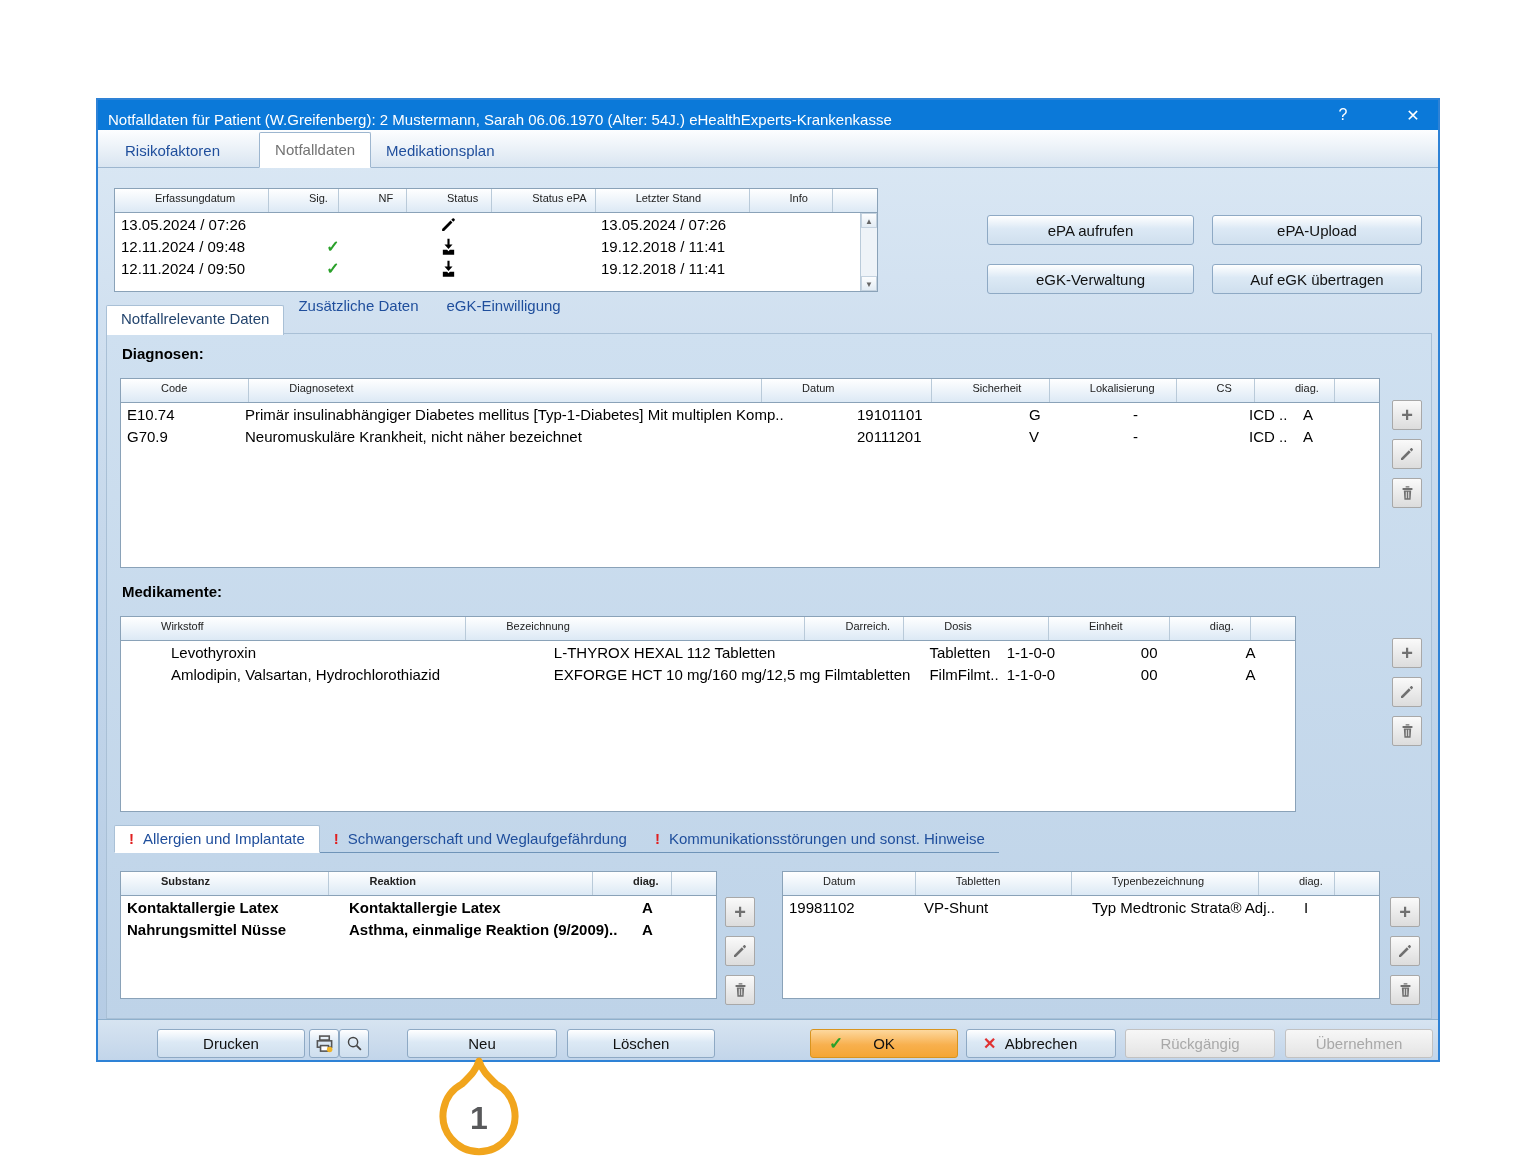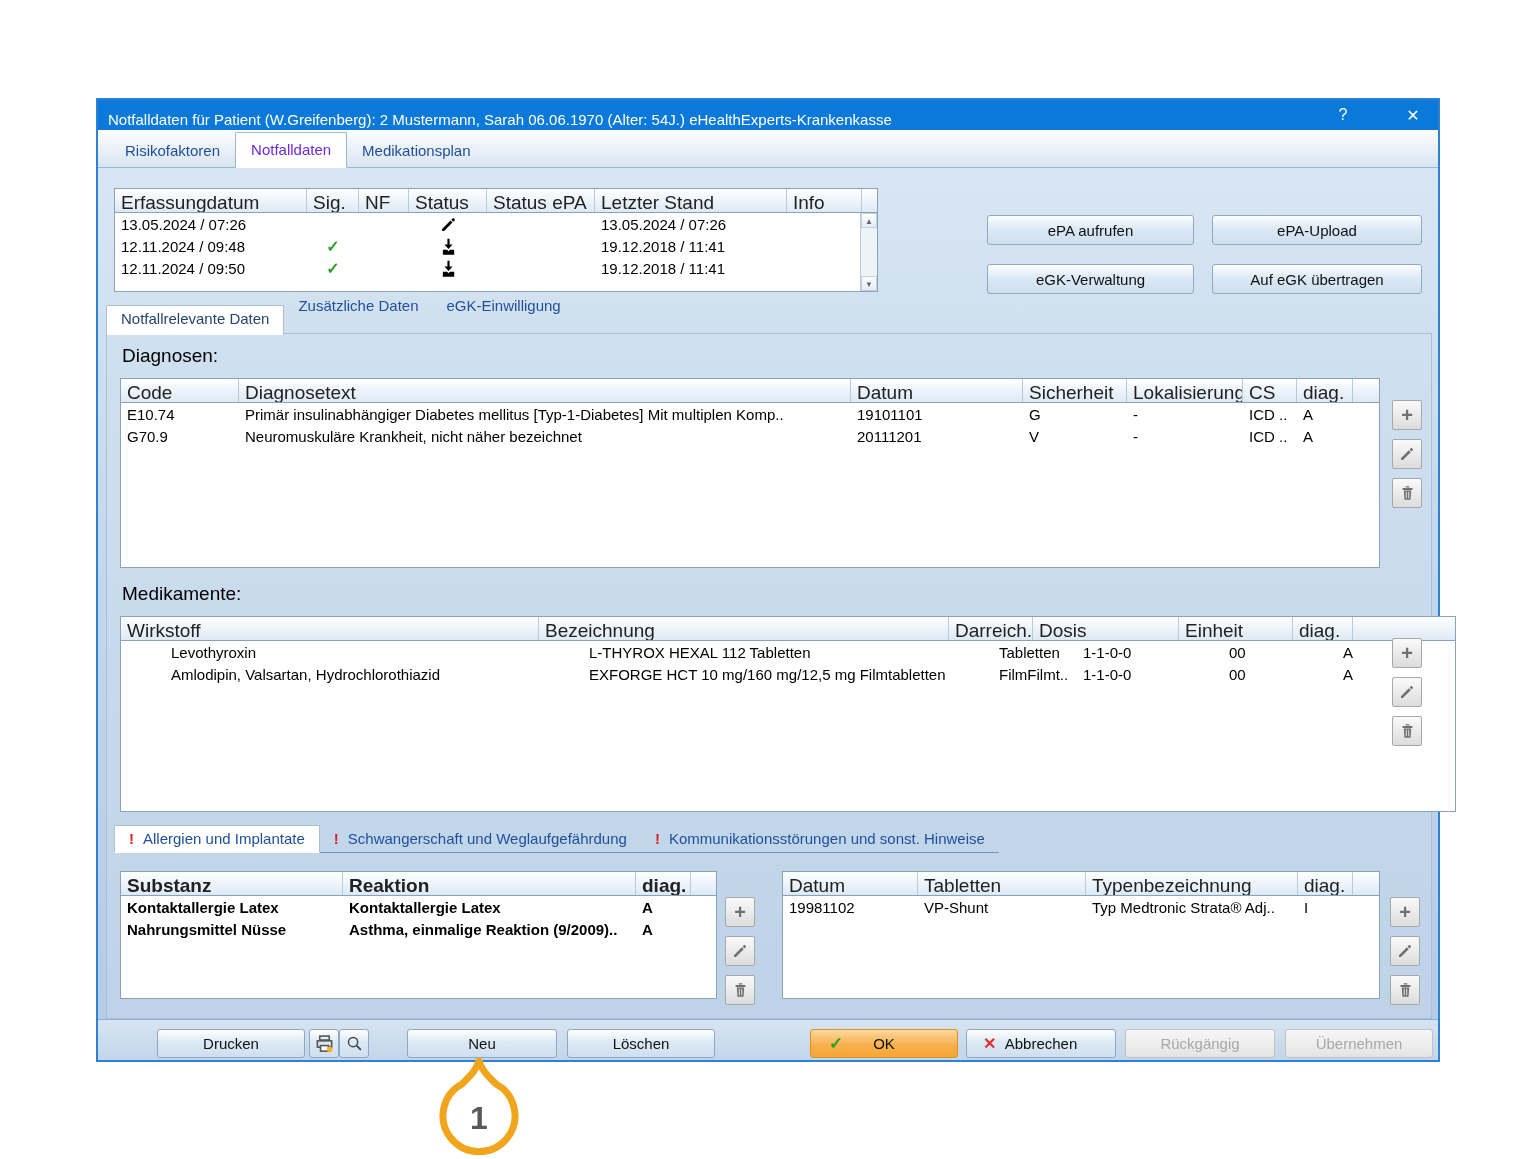--- a/index.html
+++ b/index.html
@@ -17,28 +17,28 @@
   .tb-title { white-space:nowrap; overflow:hidden;margin-top:8px; }
   .tb-btn { margin-left:40px; width:30px; text-align:center; font-size:16px; cursor:default; }
   .tb-spacer { flex:1; }
 
   
   .maintabs { position:absolute; left:0; top:30px; width:1340px; height:38px;
     background:linear-gradient(#fdfeff,#d9e5f1); border-bottom:1px solid #9db6cf;
     display:flex; align-items:flex-end; padding-left:12px; }
   .mtab { font-size:15px; color:#1f4e9c; padding:8px 15px 9px; position:relative; top:1px; }
   .mtab.active { background:#fff; border:1px solid #9db6cf; border-bottom:1px solid #fff;
-    color:#6d28d9; border-radius:2px 2px 0 0; }
+    color:#737373; border-radius:2px 2px 0 0;margin-left:24px; }
 
   
   .box { position:absolute; border:1px solid #8aa2b8; background:#fff; }
   .thead { display:flex; height:24px; background:linear-gradient(#ffffff,#dce9f5);
     border-bottom:1px solid #8aa2b8; }
-  .th { font-size:19px; color:#222; padding:3px 4px 0 6px; border-right:1px solid #b9cad9;
-    white-space:nowrap; overflow:hidden; }
+  .th { font-size:11px; color:#222; padding:3px 4px 0 6px; border-right:1px solid #b9cad9;
+    white-space:nowrap; overflow:hidden;margin-left:34px; }
   .th.fill { flex:1; border-right:none; }
   .tbody { position:relative; background:#fff; }
   .trow { display:flex; height:22px; align-items:center; }
   .td { font-size:15px; color:#000; padding-left:6px; white-space:nowrap; overflow:hidden; }
   .center { text-align:center; padding-left:0; }
 
   
   .cw192{width:192px}.cw52{width:52px}.cw50{width:50px}.cw78{width:78px}
   .cw108{width:108px}.cw75{width:75px}
   .cw118{width:118px}.cw612{width:612px}.cw172{width:172px}.cw104{width:104px}
@@ -77,21 +77,21 @@
 
   
   .panel { position:absolute; left:8px; top:233px; width:1326px; height:686px;
     background:linear-gradient(#cfe0f0,#bed3e8); border:1px solid #a9c0d6; }
   .subtabs { position:absolute; left:8px; top:207px; height:27px; display:flex;
     align-items:flex-end; z-index:2; }
   .stab { font-size:15px; color:#1f4e9c; padding:4px 14px 20px; white-space:nowrap; }
   .stab.active { background:#fff; border:1px solid #a9c0d6; border-bottom:none;
     color:#24456e; padding-bottom:8px; margin-bottom:-1px; border-radius:2px 2px 0 0; }
 
-  .seclabel { position:absolute; font-size:19px; color:#000; }
+  .seclabel { position:absolute; font-size:15px; color:#000;font-weight:bold; }
 
   
   .btabs { position:absolute; left:16px; top:726px; height:27px; display:flex;
     align-items:flex-end; z-index:2; }
   .btab { font-size:15px; color:#1f4e9c; padding:4px 14px 5px; white-space:nowrap;
     border-bottom:1px solid #6f94b8; display:flex; align-items:center; }
   .btab.active { background:#fff; border:1px solid #a9c0d6; border-bottom:1px solid #fff;
     border-radius:2px 2px 0 0; }
   .excl { color:#e02020; font-weight:bold; margin-right:9px; font-size:15px; }
 
@@ -234,21 +234,21 @@
   </div>
   <div class="gbtn" style="left:1294px;top:378px;">
     <svg width="15" height="16" viewBox="0 0 24 26">
         <path fill="#707070" d="M9 2 h6 v2 H9 Z M4 5 h16 v3 H4 Z M6 9 h12 l-1 15 H7 Z"></path>
         <rect x="9.2" y="11" width="1.6" height="10.5" fill="#e8e8e8"></rect>
         <rect x="13.2" y="11" width="1.6" height="10.5" fill="#e8e8e8"></rect>
       </svg>
   </div>
 
   <div class="seclabel" style="left:24px;top:483px;">Medikamente:</div>
-  <div class="box" style="left:22px;top:516px;width:1336px;height:196px;">
+  <div class="box" style="left:22px;top:516px;width:1176px;height:196px;">
     <div class="thead">
       <div class="th cw418">Wirkstoff</div>
       <div class="th cw410">Bezeichnung</div>
       <div class="th cw84">Darreich.</div>
       <div class="th cw146">Dosis</div>
       <div class="th cw114">Einheit</div>
       <div class="th cw60">diag.</div>
       <div class="th fill"></div>
     </div>
     <div class="tbody" style="height:170px;padding-left:44px;">

